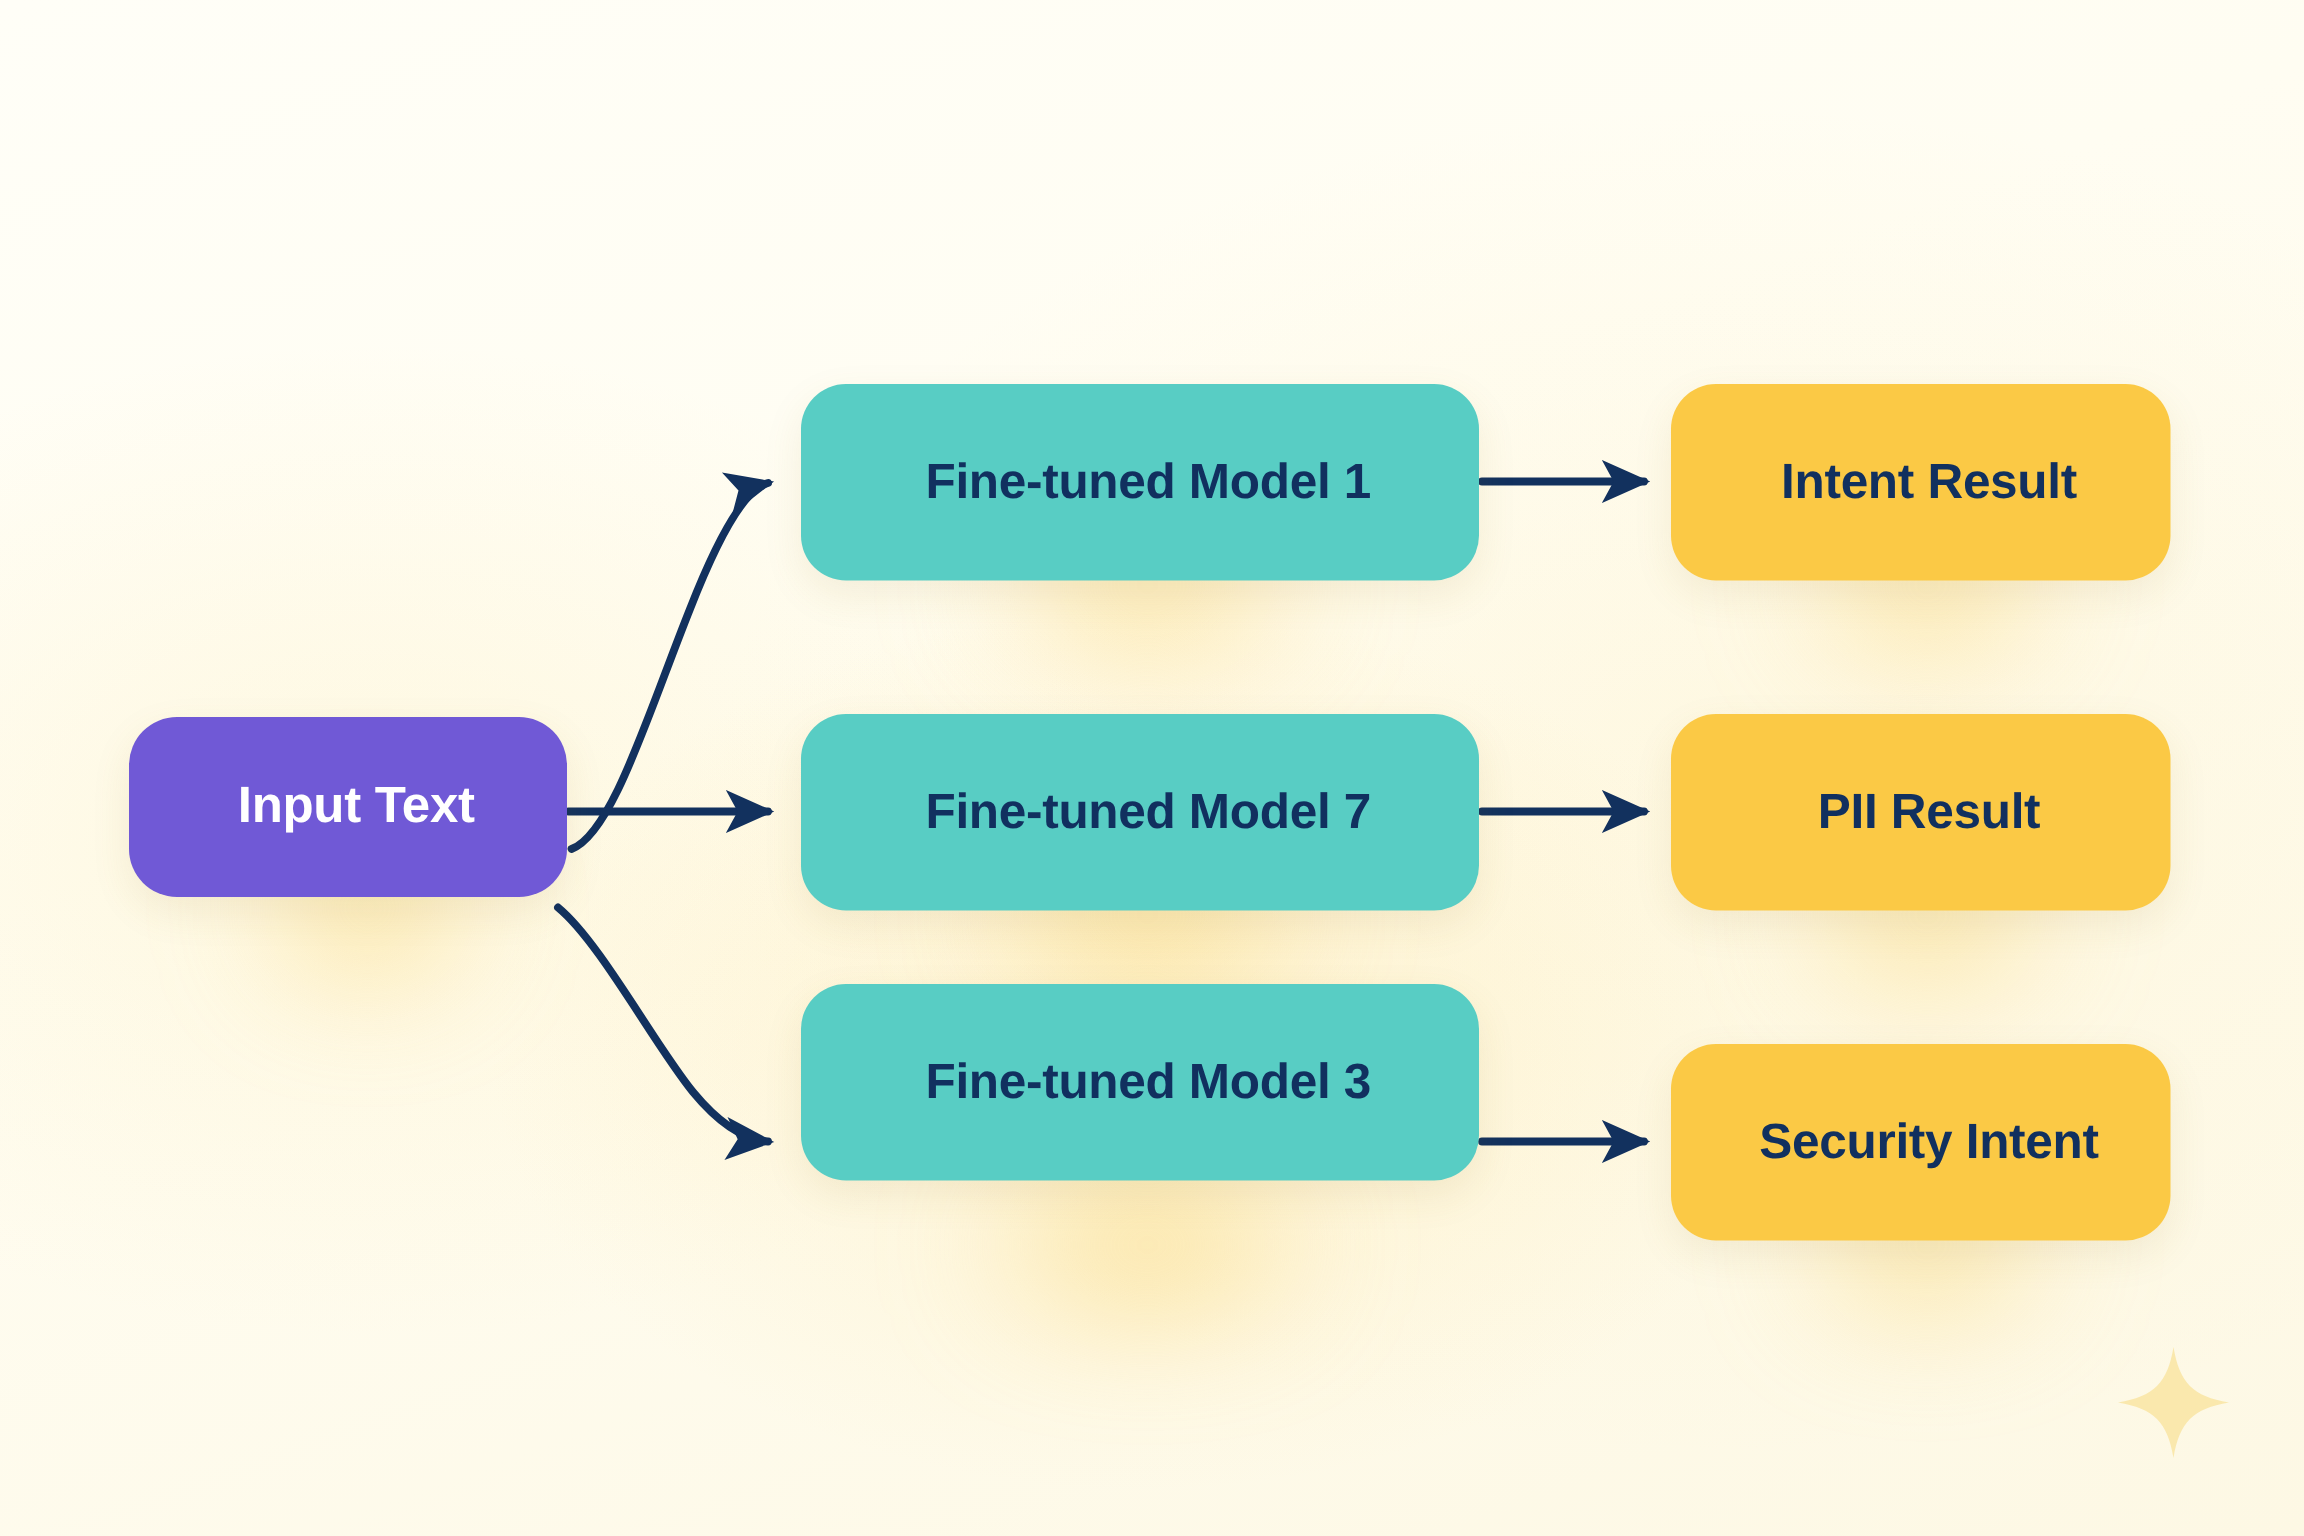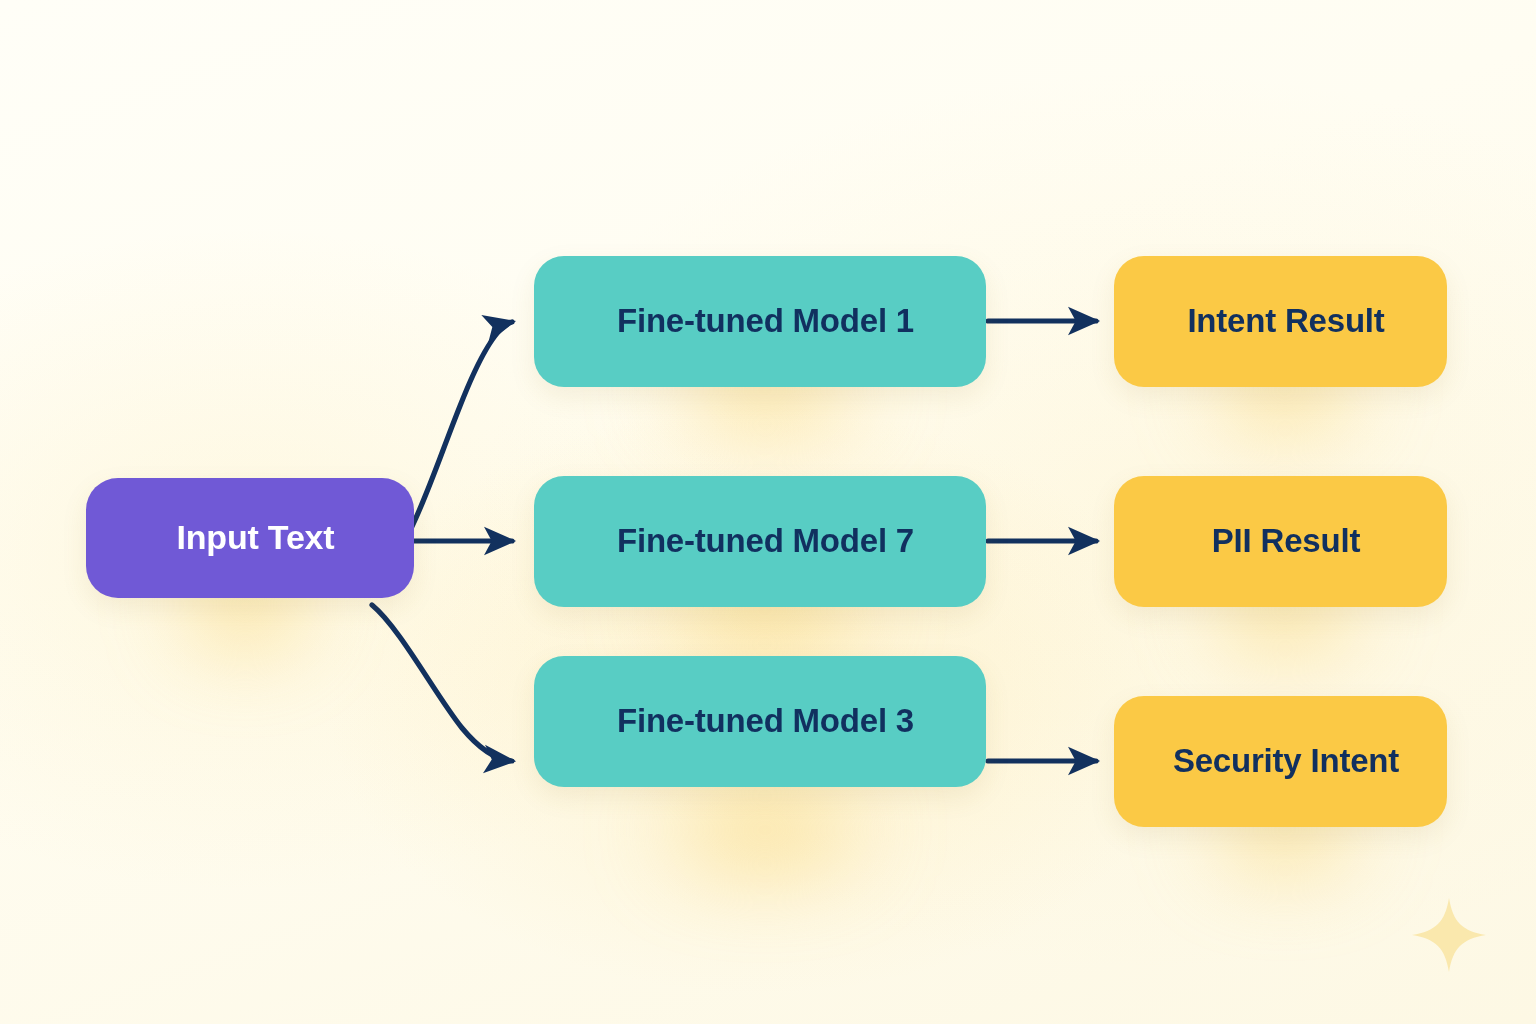--- a/index.html
+++ b/index.html
@@ -103,21 +103,21 @@
 
     <path d="M 379 541 L 512 541" fill="none" stroke="#12315e" stroke-width="5.2" stroke-linecap="round" marker-end="url(#arrowhead)"></path>
 
     <path d="M 372 605 C 400 628 436 696 462 728 C 481 751 498 760 512 761" fill="none" stroke="#12315e" stroke-width="5.2" stroke-linecap="round" marker-end="url(#arrowhead)"></path>
 
     <path d="M 988 321 L 1096 321" fill="none" stroke="#12315e" stroke-width="5.2" stroke-linecap="round" marker-end="url(#arrowhead)"></path>
     <path d="M 988 541 L 1096 541" fill="none" stroke="#12315e" stroke-width="5.2" stroke-linecap="round" marker-end="url(#arrowhead)"></path>
     <path d="M 988 761 L 1096 761" fill="none" stroke="#12315e" stroke-width="5.2" stroke-linecap="round" marker-end="url(#arrowhead)"></path>
   </svg>
 
-  <div class="node input" style="left:86px; top:478px; width:328px; height:120px;text-align:right;">
+  <div class="node input" style="left:86px; top:478px; width:292px; height:120px;text-align:right;">
     <span class="node-label">Input Text</span>
   </div>
 
   <div class="node model" style="left:534px; top:256px; width:452px; height:131px;">
     <span class="node-label">Fine-tuned Model 1</span>
   </div>
   <div class="node result" style="left:1114px; top:256px; width:333px; height:131px;">
     <span class="node-label">Intent Result</span>
   </div>
 

